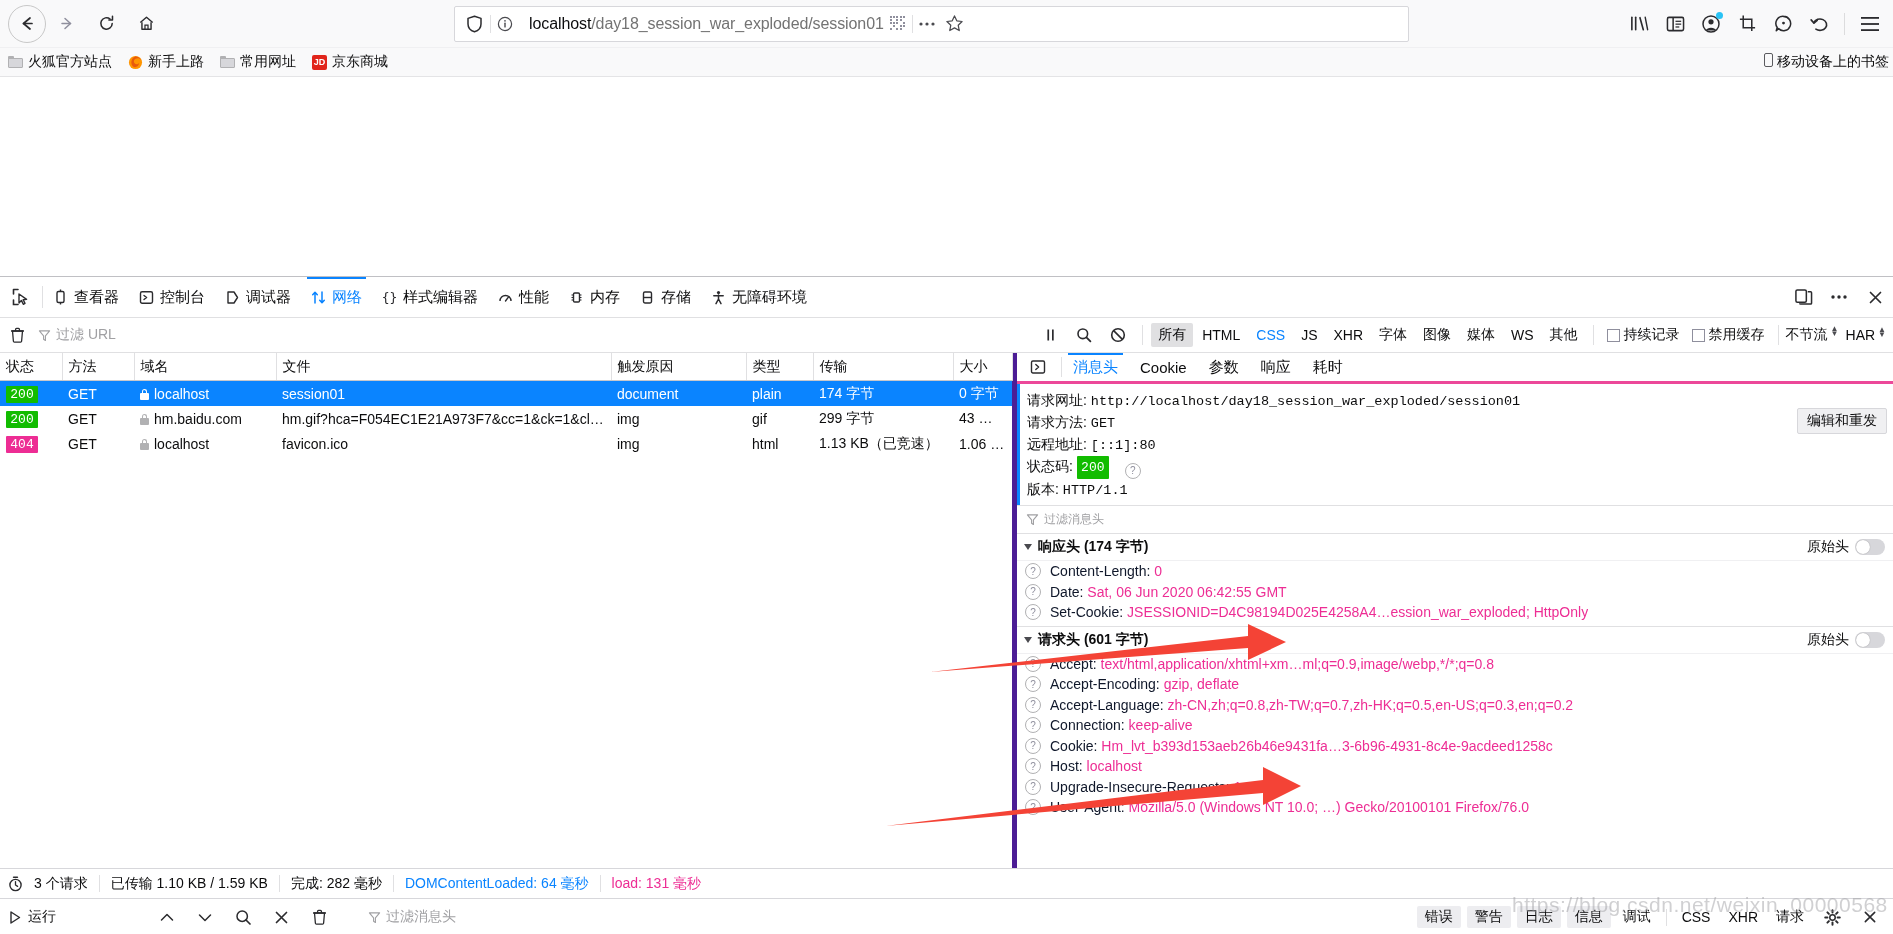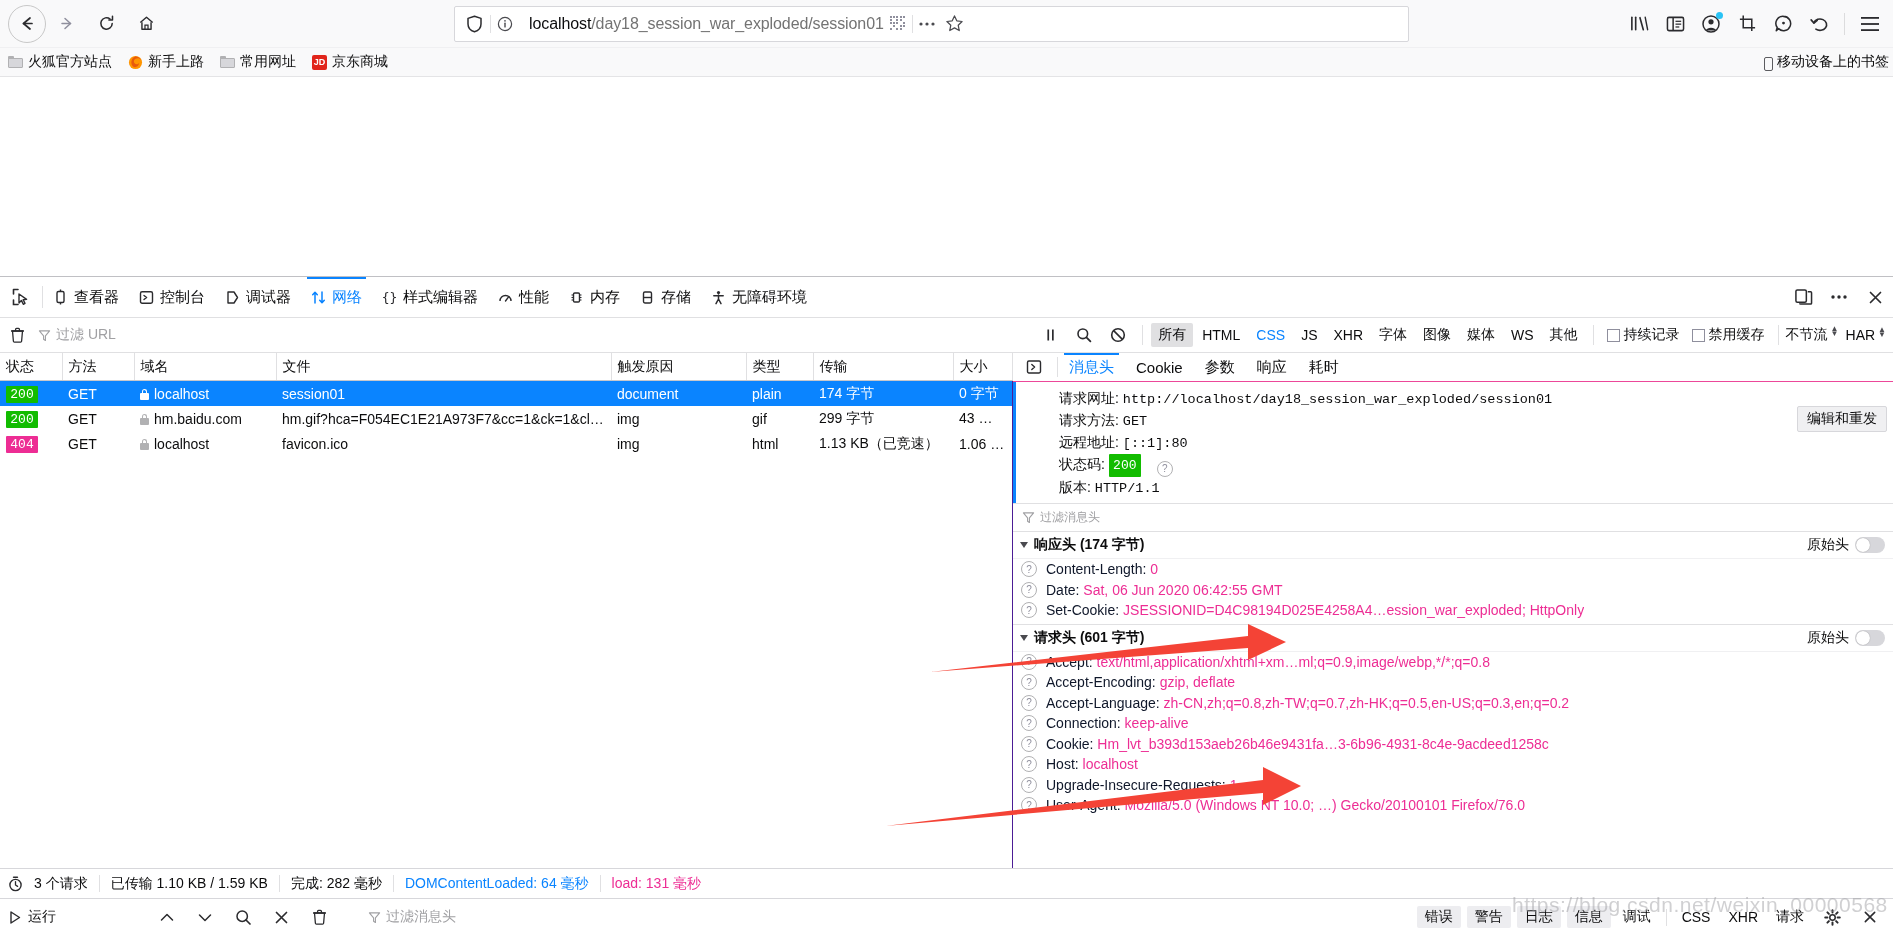--- a/index.html
+++ b/index.html
@@ -32,21 +32,21 @@
   .tb-sep{width:1px;height:22px;background:#dcdcdd;margin:0 6px;}
 
   
   #bookmarks{height:28px;display:flex;align-items:center;background:#f9f9fa;border-bottom:1px solid #e4e4e6;padding-left:8px;position:relative;}
   .bm{display:flex;align-items:center;margin-right:16px;font-size:14px;color:#0c0c0d;white-space:nowrap;}
   .bm .bi{margin-right:5px;display:flex;align-items:center;}
   .folder-ico{width:15px;height:12px;position:relative;}
   .folder-ico:before{content:"";position:absolute;left:0;top:0;width:6px;height:3px;background:#b1b1b3;border-radius:1px 1px 0 0;}
   .folder-ico:after{content:"";position:absolute;left:0;top:2px;width:15px;height:10px;background:#d7d7db;border:1px solid #b1b1b3;box-sizing:border-box;border-radius:1px;}
   .jd-ico{width:15px;height:15px;background:#e1251b;color:#fff;font-size:9px;font-weight:bold;display:flex;align-items:center;justify-content:center;border-radius:2px;}
-  #bm-mobile{position:absolute;right:4px;display:flex;align-items:flex-end;font-size:14px;}
+  #bm-mobile{position:absolute;right:4px;display:flex;align-items:flex-start;font-size:14px;}
   .phone-ico{width:9px;height:14px;border:1.5px solid #5b5b5f;border-radius:2px;margin-right:4px;box-sizing:border-box;}
 
   
   #page-content{height:158px;background:#fff;}
 
   
   #devtools{position:absolute;left:0;top:276px;width:1893px;height:658px;background:#fff;border-top:1px solid #c0c0c4;display:flex;flex-direction:column;}
   #dt-tabs{height:40px;display:flex;align-items:center;background:#fff;border-bottom:1px solid #e0e0e2;position:relative;}
   .dt-pick{width:42px;height:40px;display:flex;align-items:center;justify-content:center;}
   .dt-sep{width:1px;height:22px;background:#e0e0e2;}
@@ -67,49 +67,49 @@
   .ftype{padding:3px 7px;border-radius:2px;margin:0 1px;color:#0c0c0d;white-space:nowrap;}
   .ftype.sel{background:#e0e0e2;}
   .ftype.lnk{color:#0a84ff;}
   .cbx{display:flex;align-items:center;margin:0 6px;white-space:nowrap;}
   .cbx .box{width:13px;height:13px;border:1px solid #8f8f9d;margin-right:4px;box-sizing:border-box;background:#fff;}
   .sel-ctl{display:flex;align-items:flex-start;white-space:nowrap;margin-right:4px;}
   .arrws{display:inline-flex;flex-direction:column;line-height:5px;font-size:8px;margin:0 3px;color:#4a4a4f;}
 
   
   #dt-body{flex:1 1 auto;display:flex;min-height:0;}
-  #net-list{width:1012px;flex:0 0 1012px;display:flex;flex-direction:column;border-right:1px solid #4c1d95;min-height:0;}
+  #net-list{width:1012px;flex:0 0 1012px;display:flex;flex-direction:column;border-right:5px solid #4c1d95;min-height:0;}
   table{border-collapse:collapse;width:100%;table-layout:fixed;font-size:14px;}
   thead th{
     text-align:left;font-weight:normal;height:27px;padding:0 6px;background:#fff;
     border-right:1px solid #e0e0e2;border-bottom:1px solid #c8c8cc;color:#0c0c0d;font-size:14px;
   }
   tbody td{height:25px;padding:0 6px;white-space:nowrap;overflow:hidden;text-overflow:ellipsis;font-size:14px;color:#0c0c0d;}
   tr.sel td{background:#0a84ff;color:#fff;}
   .status-pill{display:inline-block;min-width:26px;text-align:center;padding:1px 3px;color:#fff;font-size:13px;border-radius:1px;font-family:"Liberation Mono","DejaVu Sans Mono",monospace;}
   .s200{background:#12bc00;}
   .s404{background:#ed2d94;}
   .lock{display:inline-block;width:9px;height:11px;margin-right:5px;vertical-align:-1px;position:relative;}
   .lock:after{content:"";position:absolute;left:0;bottom:0;width:9px;height:7px;background:#b1b1b3;border-radius:1px;}
   .lock:before{content:"";position:absolute;left:2px;top:0;width:5px;height:6px;border:1.4px solid #b1b1b3;border-bottom:none;border-radius:3px 3px 0 0;box-sizing:border-box;}
   tr.sel .lock:after{background:#fff;}
   tr.sel .lock:before{border-color:#fff;}
   #net-list-fill{flex:1 1 auto;background:#fff;}
 
   
   #detail{flex:1 1 auto;display:flex;flex-direction:column;min-width:0;background:#fff;}
-  #detail-tabs{height:28px;display:flex;align-items:center;border-bottom:1px solid #ec4899;position:relative;}
+  #detail-tabs{height:28px;display:flex;align-items:center;border-bottom:3px solid #ec4899;position:relative;}
   .dsep{width:1px;height:20px;background:#e0e0e2;margin-left:2px;}
   .dtab{height:28px;display:flex;align-items:center;padding:0 11px;font-size:15px;position:relative;color:#0c0c0d;}
   .dtab.active{color:#0a84ff;}
   .dtab.active:before{content:"";position:absolute;left:6px;right:6px;top:0;height:2px;background:#0a84ff;}
   #detail-scroll{flex:1 1 auto;overflow:hidden;position:relative;}
   #summary{padding:6px 0 4px 0;border-left:3px solid #0a84ff;position:relative;}
   .srow{font-size:14px;line-height:21px;padding-left:7px;white-space:nowrap;}
-  .slab{color:#0c0c0d;margin-left:36px;}
+  .slab{color:#0c0c0d;}
   .sval{font-family:"Liberation Mono","DejaVu Sans Mono",monospace;font-size:13.5px;color:#0c0c0d;}
   #resend-btn{position:absolute;right:6px;top:24px;font-size:14px;background:#f0f0f2;border:1px solid #d7d7db;border-radius:2px;padding:3px 9px;white-space:nowrap;}
   #hdr-filter{height:27px;display:flex;align-items:center;border-top:1px solid #e0e0e2;border-bottom:1px solid #e0e0e2;padding-left:9px;}
   #hdr-filter .ph{color:#a0a0a3;font-size:12px;margin-left:5px;}
   .grp-head{height:26px;display:flex;align-items:center;font-size:14px;font-weight:bold;padding-left:7px;background:#fff;border-bottom:1px solid #f0f0f2;position:relative;}
   .tri{width:0;height:0;border-left:4.5px solid transparent;border-right:4.5px solid transparent;border-top:6px solid #4a4a4f;margin-right:6px;}
   .raw-tog{position:absolute;right:8px;display:flex;align-items:center;font-weight:normal;font-size:14px;}
   .toggle{width:30px;height:16px;border-radius:8px;background:#d7d7db;margin-left:6px;position:relative;}
   .toggle:after{content:"";position:absolute;left:1px;top:1px;width:14px;height:14px;border-radius:50%;background:#fff;box-shadow:0 0 1px rgba(0,0,0,.4);}
   .hrow{height:20.5px;display:flex;align-items:center;font-size:14px;padding-left:8px;white-space:nowrap;}

